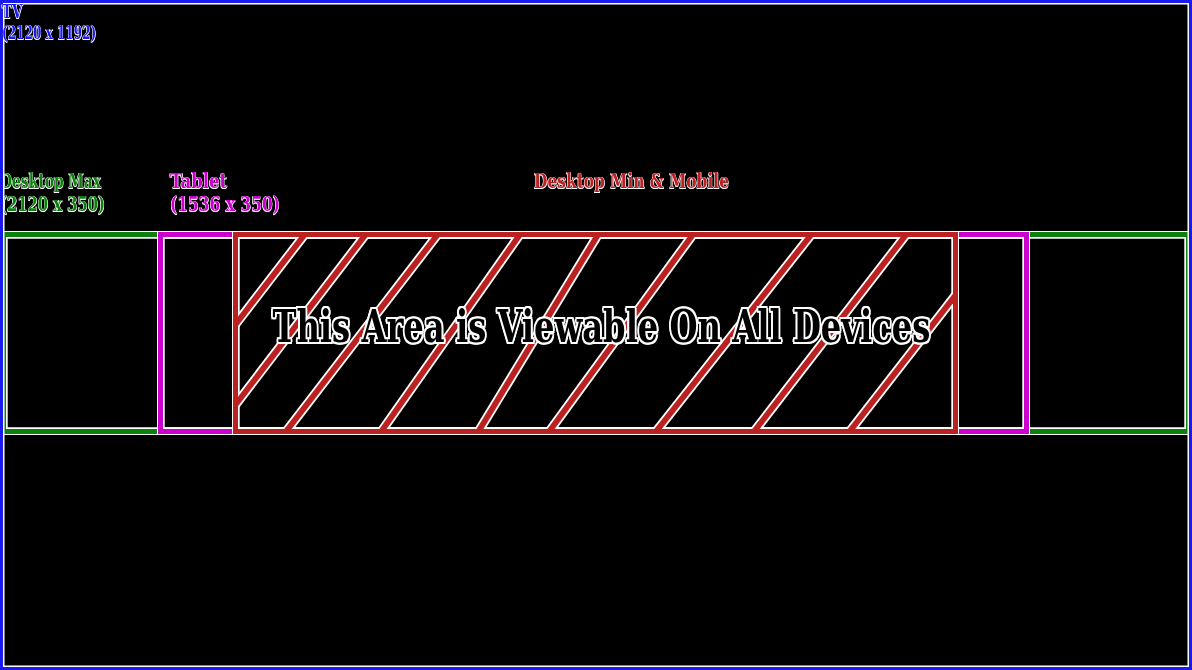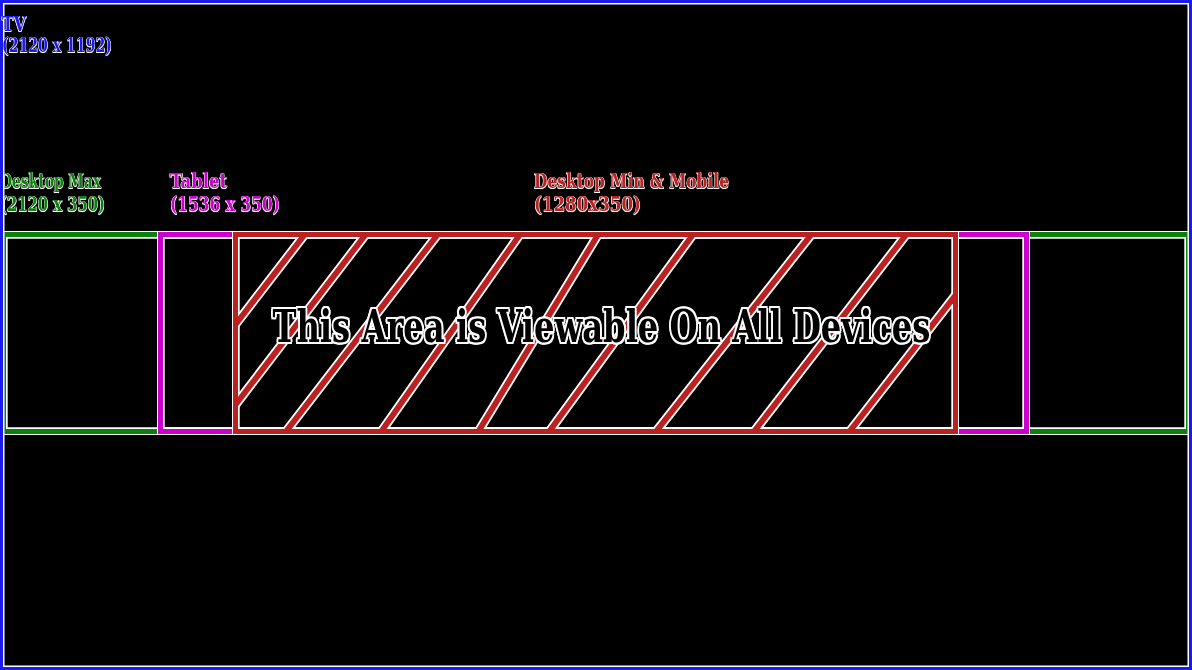--- a/index.html
+++ b/index.html
@@ -9,23 +9,23 @@
   }
   
   .tv-box {
     position:absolute; left:0; top:0; width:1192px; height:670px;
     box-sizing:border-box;
     border:3px solid var(--c-tv);
     box-shadow: inset 0 0 0 1.5px #ffffff;
     z-index:50; pointer-events:none;
   }
   .tv-label {
-    position:absolute; left:2px; top:14px; z-index:60;
+    position:absolute; left:2px; top:2px; z-index:60;
     color:var(--c-tv);
-    font-size:21px; line-height:20.5px;
+    font-size:18px; line-height:20.5px;
     text-shadow:0.5px 0.5px 0 #fff, -0.5px -0.5px 0 #fff, 0.5px -0.5px 0 #fff, -0.5px 0.5px 0 #fff;
     white-space:nowrap;
   }
   
   .gbox {
     position:absolute; top:232px; height:202px; box-sizing:border-box;
     outline:1.75px solid #ffffff;
     box-shadow: inset 0 0 0 1.7px #ffffff;
   }
   .gbox-desktop-max { left:1px;   width:1190px; border:5.5px solid var(--c-desktop-max); z-index:10; }
@@ -74,21 +74,20 @@
   <span class="lb"><span class="line" style="transform: scaleX(0.781759);">(2120 x 350)</span></span>
 </div>
 
 <div class="band-label label-tablet">
   <span class="lb"><span class="line" style="transform: scaleX(0.871268);">Tablet</span></span>
   <span class="lb"><span class="line" style="transform: scaleX(0.818986);">(1536 x 350)</span></span>
 </div>
 
 <div class="band-label label-mobile">
   <span class="lb"><span class="line" style="transform: scaleX(0.817985);">Desktop Min &amp; Mobile</span></span>
-  <span class="lb"><span class="line" style="transform: scaleX(0.883043);">(1280x350)</span></span>
 </div>
 
 <div class="gbox gbox-desktop-max"></div>
 <div class="gbox gbox-tablet"></div>
 <div class="gbox gbox-mobile">
   <svg class="hatch" viewBox="0 0 715 192" aria-hidden="true">
       <line class="sw" x1="72.5" y1="-10" x2="-89.2" y2="200"></line>
       <line class="sw" x1="133.4" y1="-10" x2="-27.1" y2="200"></line>
       <line class="sw" x1="205.5" y1="-10" x2="43.8" y2="200"></line>
       <line class="sw" x1="287.2" y1="-10" x2="139.4" y2="200"></line>

